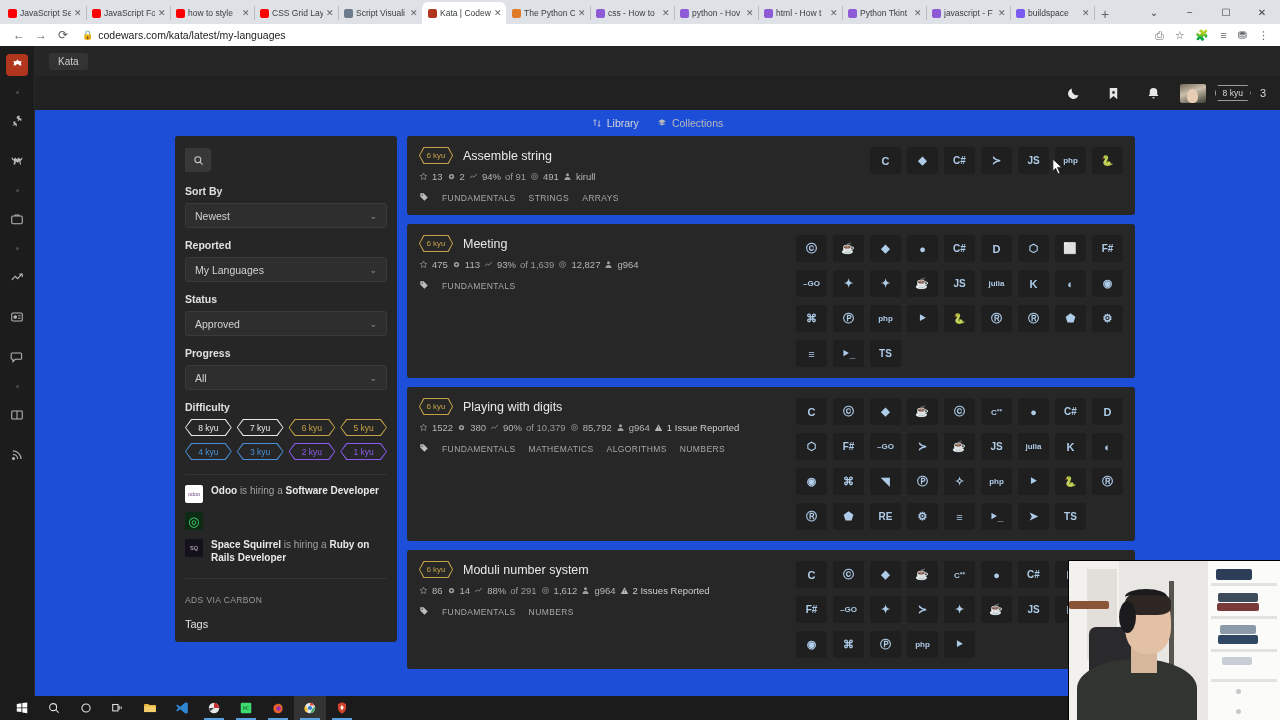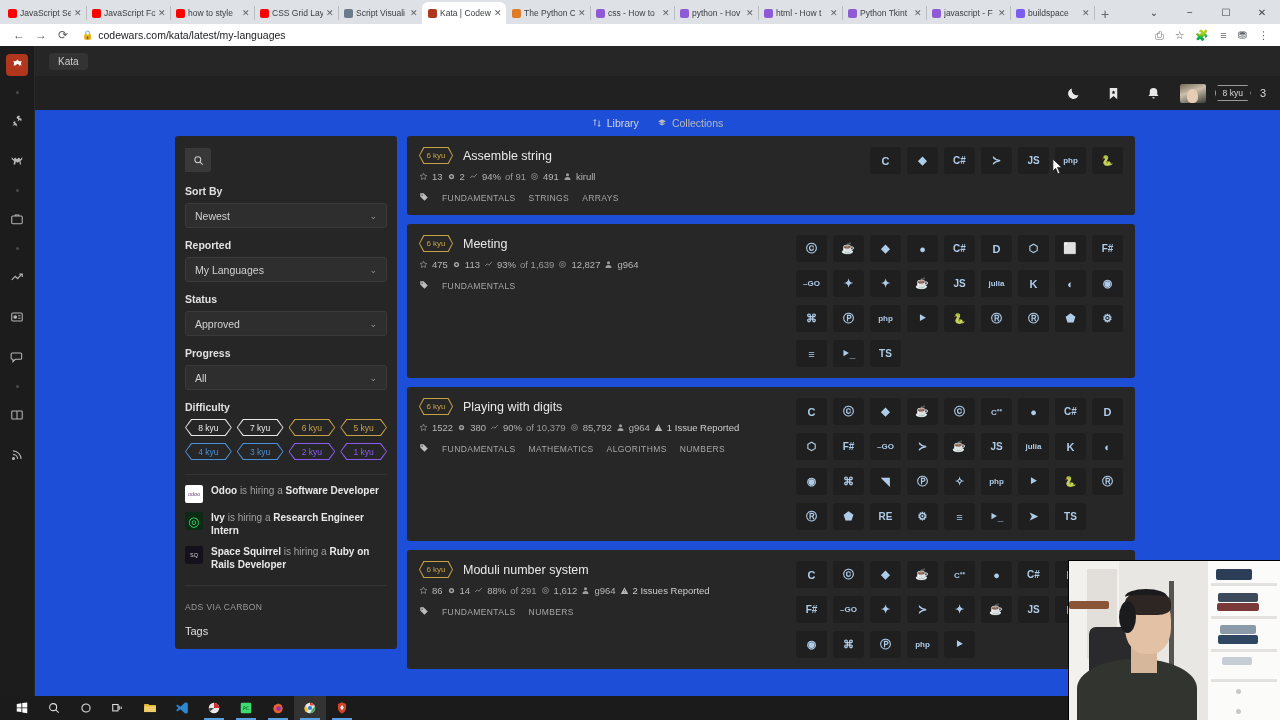--- a/index.html
+++ b/index.html
@@ -627,21 +627,20 @@
           </div>
 
         <div class="divider"></div>
         <div id="joblist">
             <div class="job">
               <div class="job-logo" style="background: rgb(255, 255, 255); color: rgb(109, 74, 132);">odoo</div>
               <div class="job-txt"><b>Odoo</b> <span class="mut">is hiring a</span> <b>Software Developer</b></div>
             </div>
             <div class="job">
               <div class="job-logo" style="background: rgb(13, 43, 20); color: rgb(61, 220, 110); font-size: 13px;">◎</div>
-              <div class="job-txt"><b>Ivy</b> <span class="mut">is hiring a</span> <b>Research Engineer Intern</b></div>
             </div>
             <div class="job">
               <div class="job-logo" style="background: rgb(21, 17, 28); color: rgb(216, 216, 216);">SQ</div>
               <div class="job-txt"><b>Space Squirrel</b> <span class="mut">is hiring a</span> <b>Ruby on Rails Developer</b></div>
             </div>
           </div>
 
         <div class="divider"></div>
         <div class="ad">
           <div>

